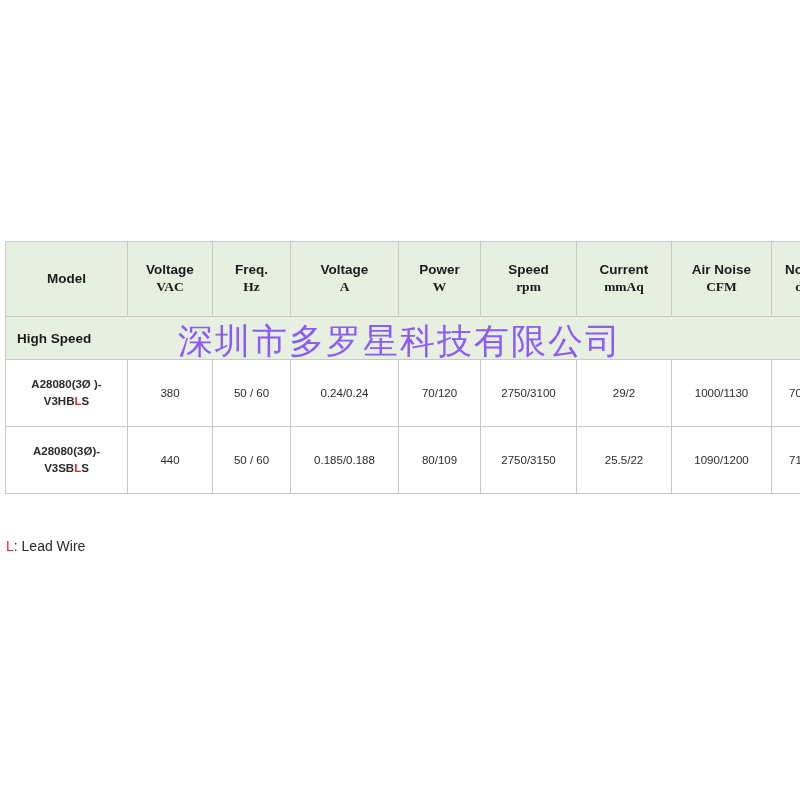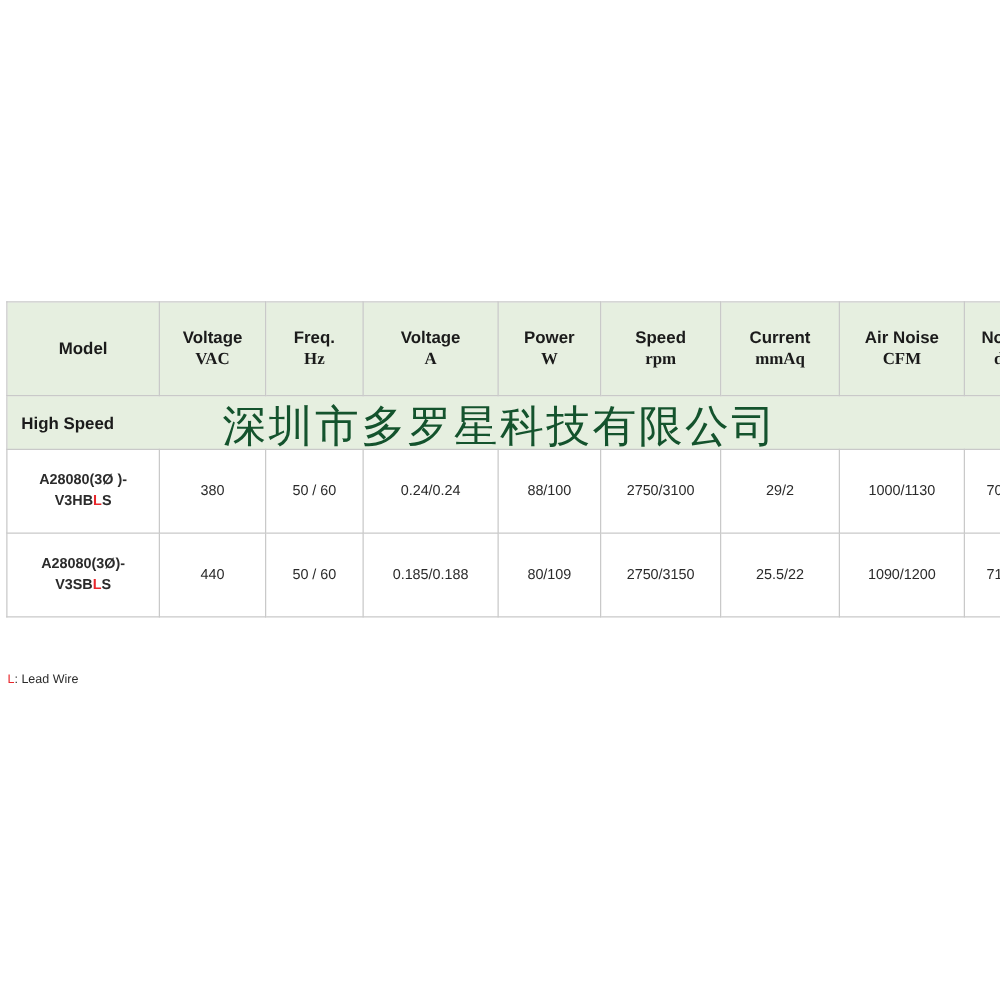--- a/index.html
+++ b/index.html
@@ -82,37 +82,37 @@
   }
 
   td.model-cell .lead {
     color: #e8262b;
   }
 
   .footnote {
     position: absolute;
     left: 6px;
     top: 538px;
-    font-size: 10px;
+    font-size: 14px;
     color: #2b2b2b;
   }
   .footnote .lead-mark {
     color: #e8262b;
     font-weight: normal;
   }
 
   .watermark {
     position: absolute;
     left: 0;
     top: 318px;
     width: 800px;
     text-align: center;
     font-size: 35px;
     letter-spacing: 2px;
-    color: #14532d;
+    color: #8b5cf6;
     font-family: "DejaVu Sans", sans-serif;
     pointer-events: none;
     white-space: nowrap;
   }
 
   
   col.c-model { width: 122px; }
   col.c-voltage { width: 85px; }
   col.c-freq { width: 78px; }
   col.c-current { width: 108px; }
@@ -186,21 +186,21 @@
         </tr>
 
         <tr class="data-row">
           <td class="model-cell">
             <span>A28080(3Ø )-</span><br>
             <span>V3HB</span><span class="lead">L</span><span>S</span>
           </td>
           <td>380</td>
           <td>50 / 60</td>
           <td>0.24/0.24</td>
-          <td>88/100</td>
+          <td>70/120</td>
           <td>2750/3100</td>
           <td>29/2</td>
           <td>1000/1130</td>
           <td>70/73</td>
         </tr>
 
         <tr class="data-row">
           <td class="model-cell">
             <span>A28080(3Ø)-</span><br>
             <span>V3SB</span><span class="lead">L</span><span>S</span>

